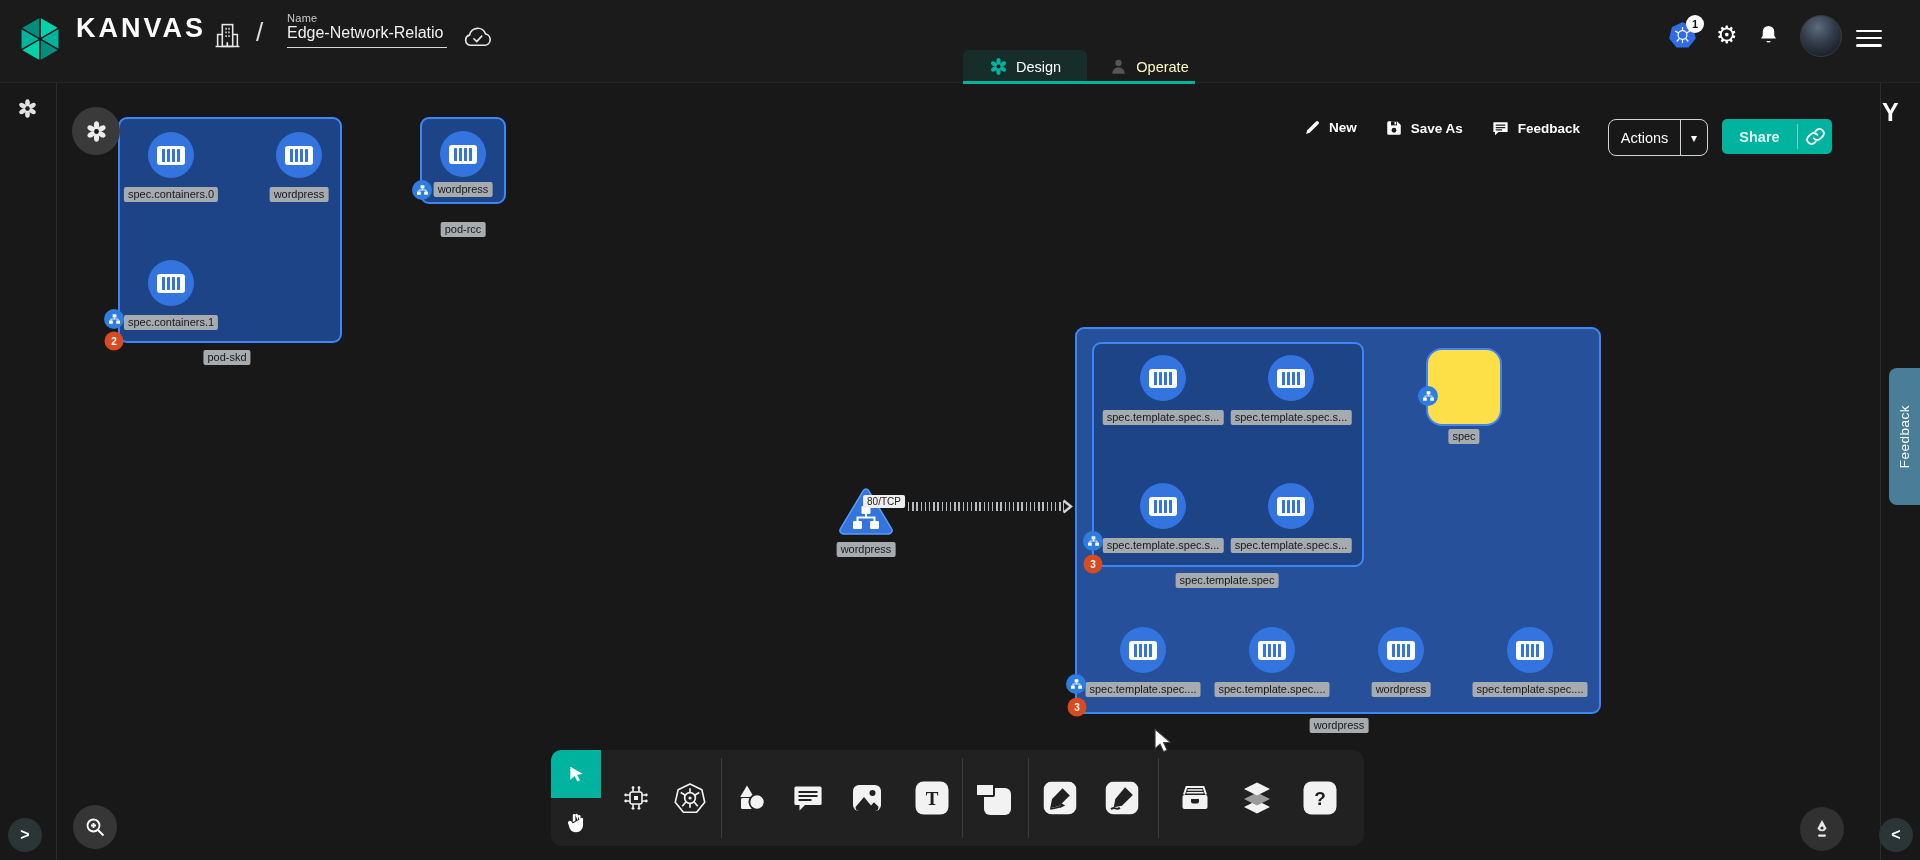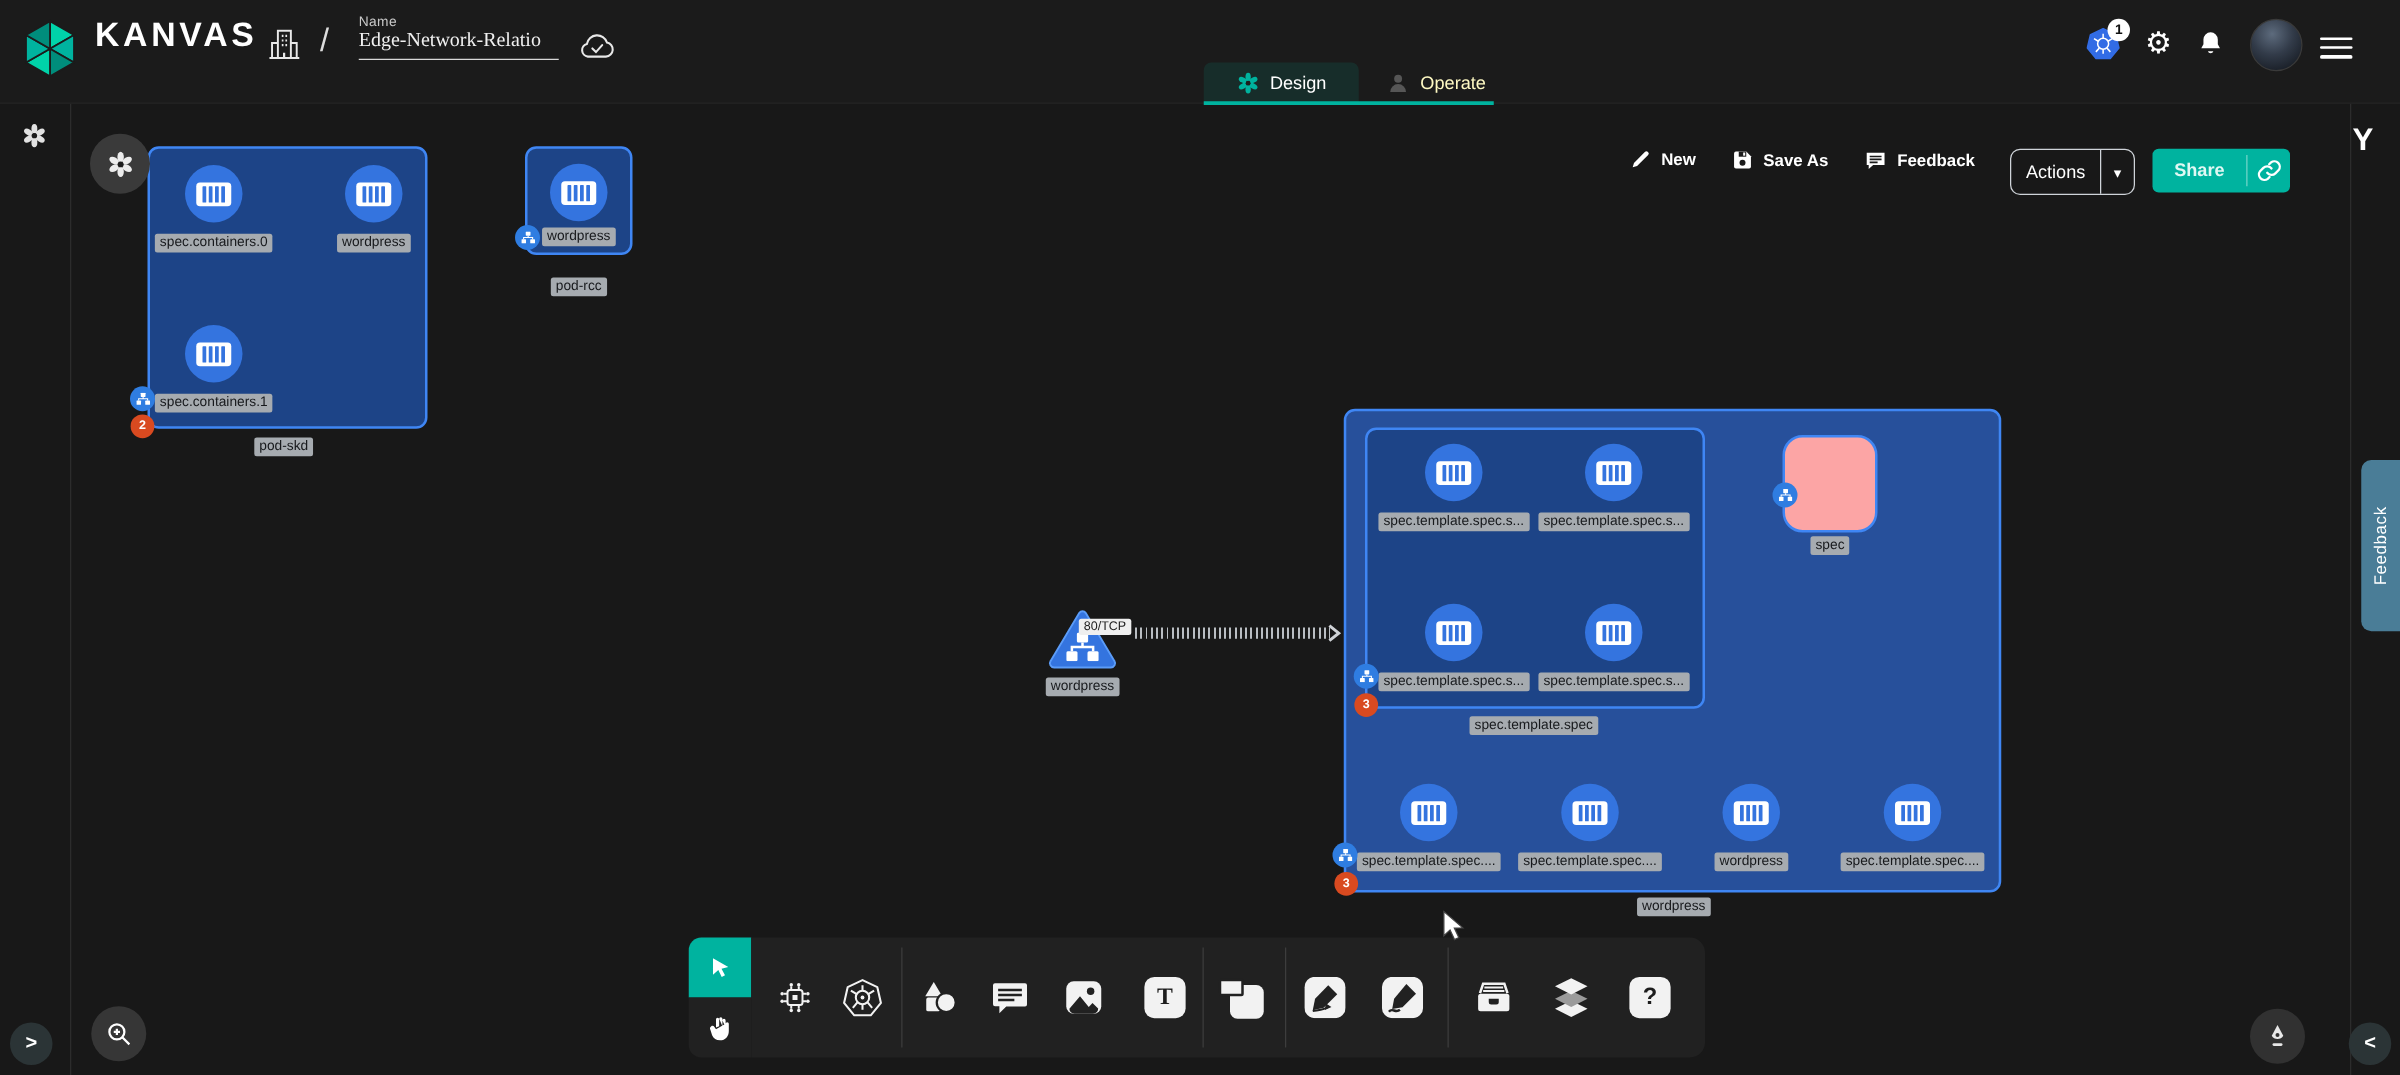--- a/index.html
+++ b/index.html
@@ -5,21 +5,21 @@
   html,body{margin:0;padding:0}
   body{width:1920px;height:860px;background:#181818;font-family:"Liberation Sans",sans-serif;
        position:relative;overflow:hidden;color:#fff}
   .abs{position:absolute}
   
   .header{position:absolute;left:0;top:0;width:1920px;height:82px;background:#1b1b1b;
           border-bottom:1px solid #242424;z-index:30}
   .brand{font-size:27px;font-weight:bold;letter-spacing:3px;color:#fff}
   .name-label{font-size:11px;color:#c9c9c9;letter-spacing:.3px}
   .name-input{width:160px;background:transparent;border:none;outline:none;border-bottom:1px solid #d8d8d8;
-              color:#f0f0f0;font-size:16px;font-family:Liberation Serif, serif;padding:0 0 5px 0}
+              color:#f0f0f0;font-size:16px;font-family:Liberation Sans, sans-serif;padding:0 0 5px 0}
   .tab{height:33px;display:flex;align-items:center;justify-content:center;gap:8px;font-size:14.5px;
        border-radius:6px 6px 0 0;cursor:pointer}
   .tab.active{background:rgba(0,179,159,.12);color:#fff}
   .tab.inactive{color:#fef9c3}
   .tab-underline{position:absolute;height:2.5px;background:#00B39F}
   .hamburger span{display:block;width:26px;height:2.6px;background:#fff;border-radius:2px;margin:4.6px 0}
   .hbadge{position:absolute;width:18px;height:18px;border-radius:50%;background:#fff;color:#111;
           font-size:11px;font-weight:bold;display:flex;align-items:center;justify-content:center}
   .avatar{width:40px;height:40px;border-radius:50%;
           background:radial-gradient(circle at 42% 28%,#5d6b7d 0%,#323b49 45%,#0e1218 100%);
@@ -52,21 +52,21 @@
           padding:3px 5px;box-sizing:border-box}
   .cglyph i{flex:1;background:#3474df;border-radius:.5px}
   .chip{position:absolute;transform:translateX(-50%);background:#a6abb0;color:#17191c;font-size:11px;
         line-height:15px;padding:0 4px;border-radius:2px;white-space:nowrap;z-index:5}
   .chip.white{background:#efefef;color:#222;font-size:10px;line-height:13px}
   .edge-dot{position:absolute;width:20px;height:20px;border-radius:50%;background:#2f7de1;color:#fff;
             display:flex;align-items:center;justify-content:center;transform:translate(-50%,-50%);z-index:6}
   .badge{position:absolute;width:19px;height:19px;border-radius:50%;background:#d94a20;color:#fff;
          font-size:10px;font-weight:bold;display:flex;align-items:center;justify-content:center;
          transform:translate(-50%,-50%);z-index:6}
-  .spec-node{position:absolute;border:2px solid #3f86f4;border-radius:16px;background:#fca5a5}
+  .spec-node{position:absolute;border:2px solid #3f86f4;border-radius:16px;background:#fde047}
   .edge-line{position:absolute;height:9px;
              background:repeating-linear-gradient(90deg,#b9bdc2 0 1.5px,transparent 1.5px 4.2px)}
   
   .tb-cell{position:absolute;left:551px;width:50px;height:48px;display:flex;align-items:center;justify-content:center;cursor:pointer}
   .toolbar{position:absolute;left:601px;top:750px;width:763px;height:96px;background:#212121;
            border-radius:0 12px 12px 0;z-index:15}
   .tb-sep{position:absolute;top:8px;bottom:8px;width:1px;background:#3d3d3d}
   .tool{position:absolute;top:48px;transform:translate(-50%,-50%);display:flex;align-items:center;
         justify-content:center;cursor:pointer}
   .whitebox{width:33px;height:33px;background:#f2f2f2;border-radius:8px;display:flex;align-items:center;

